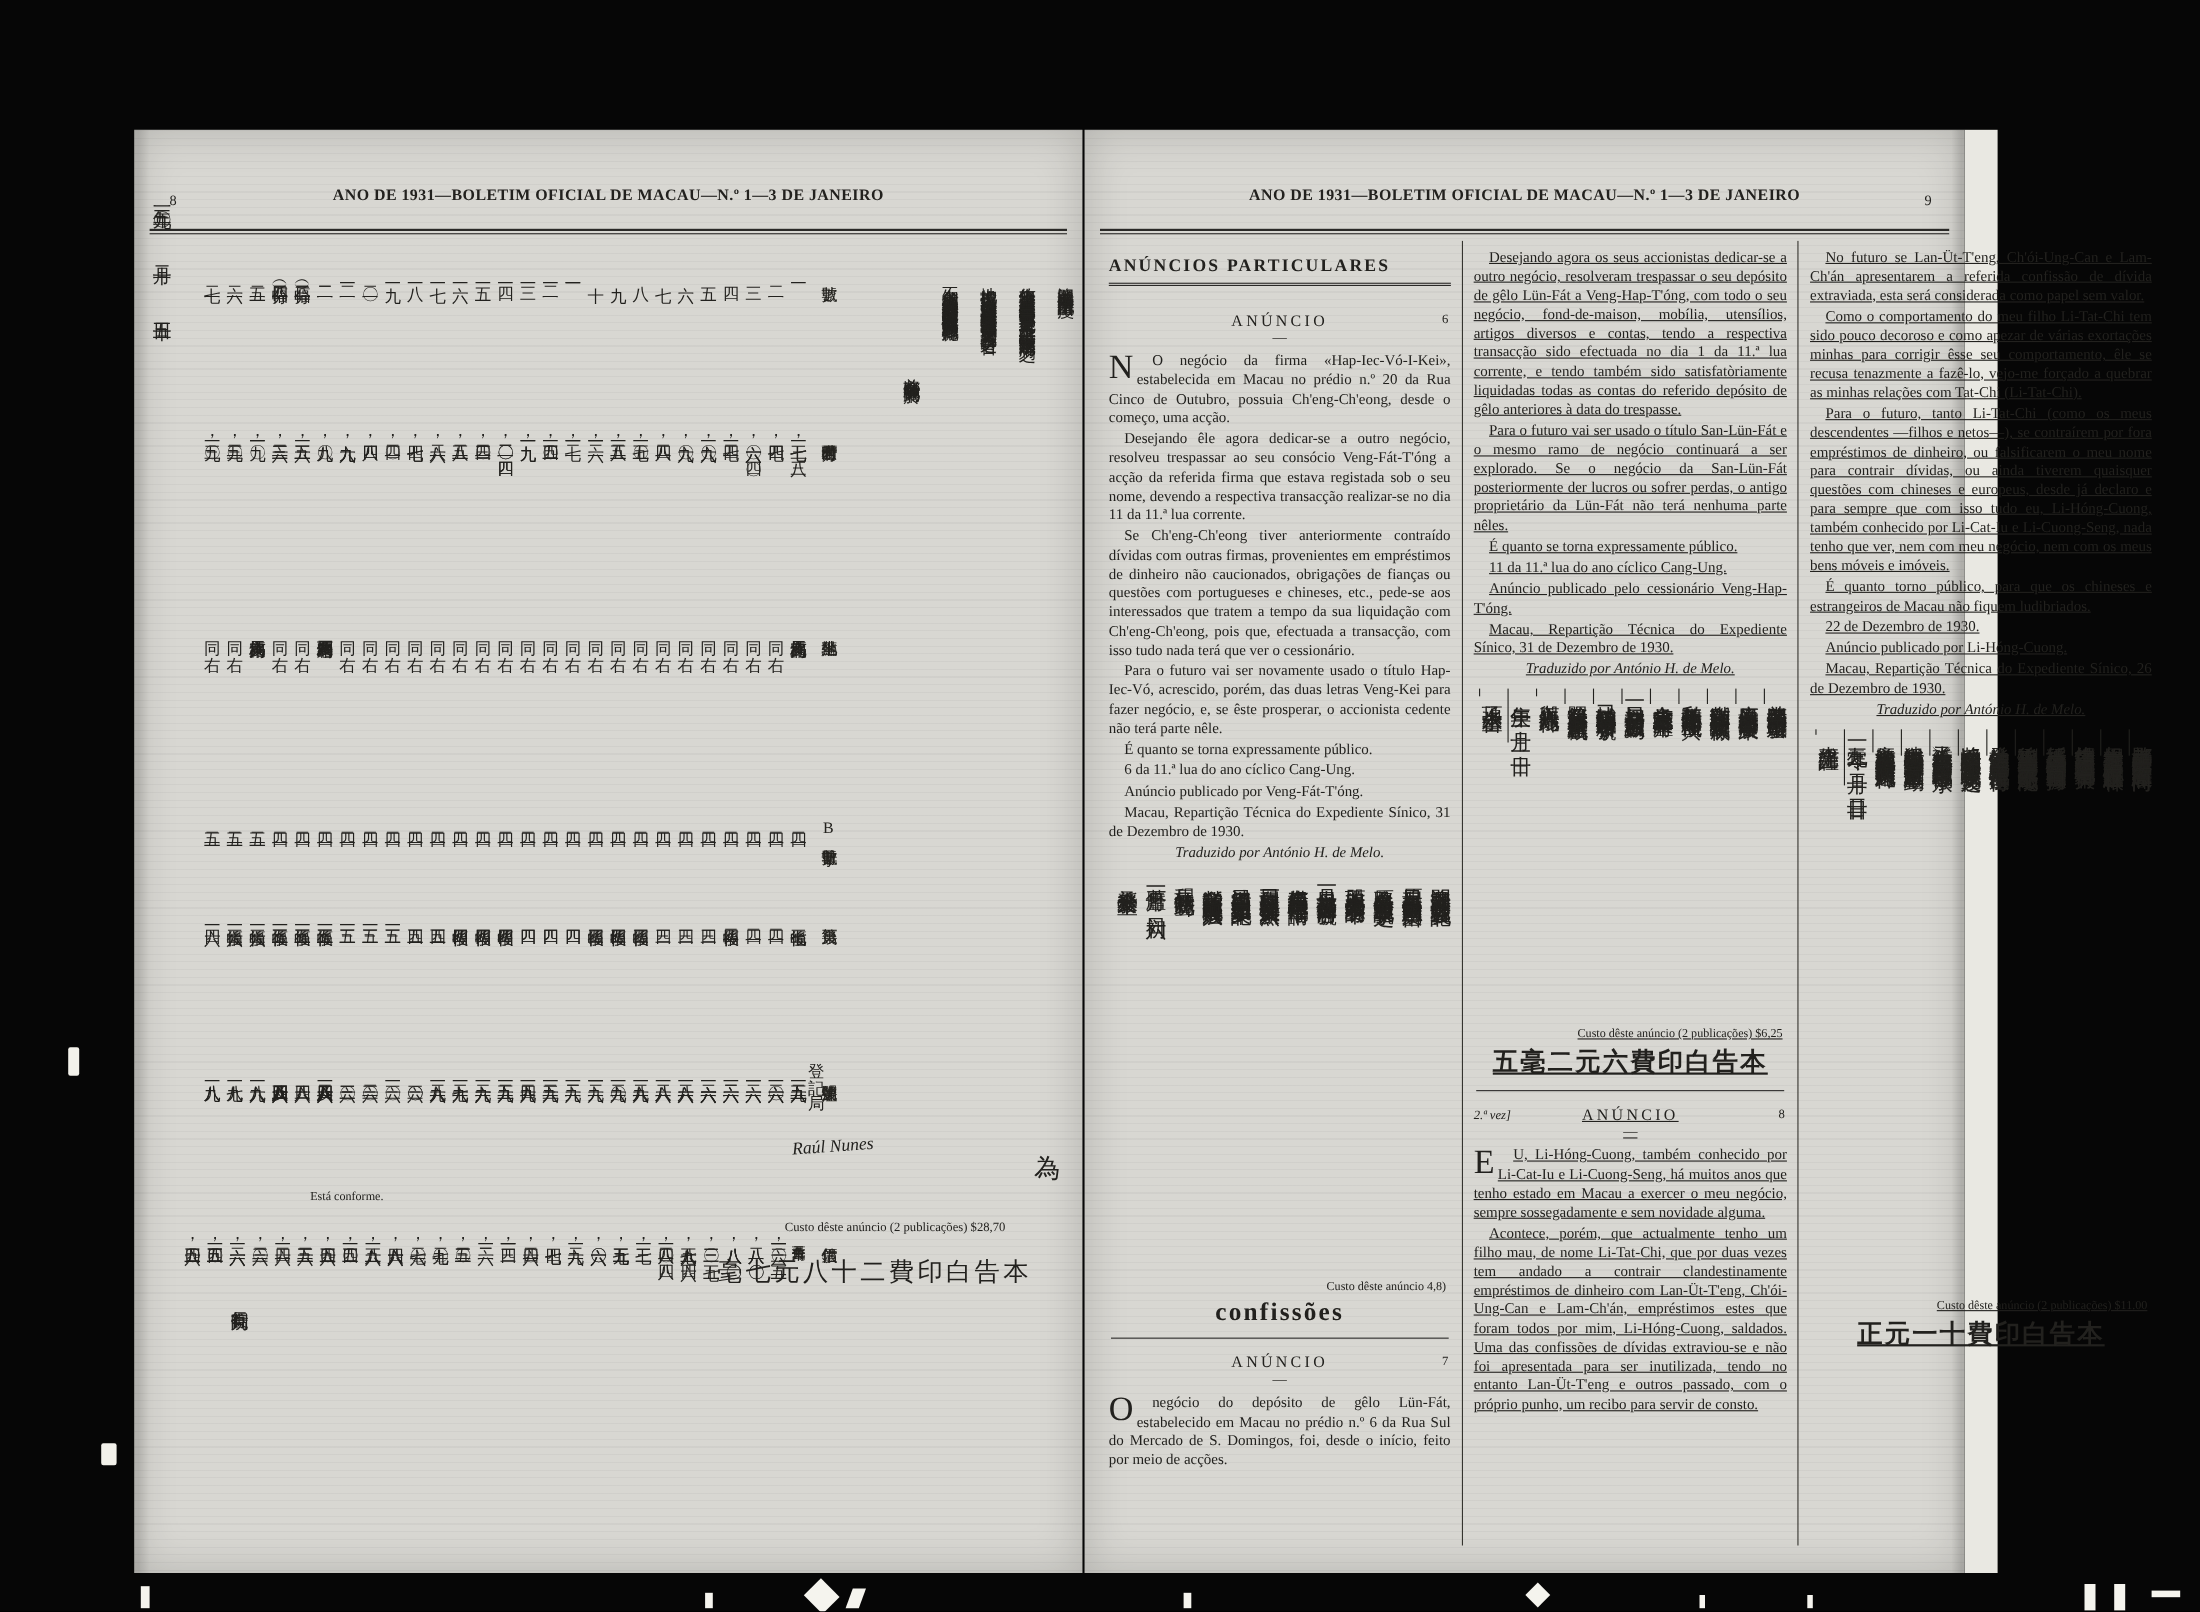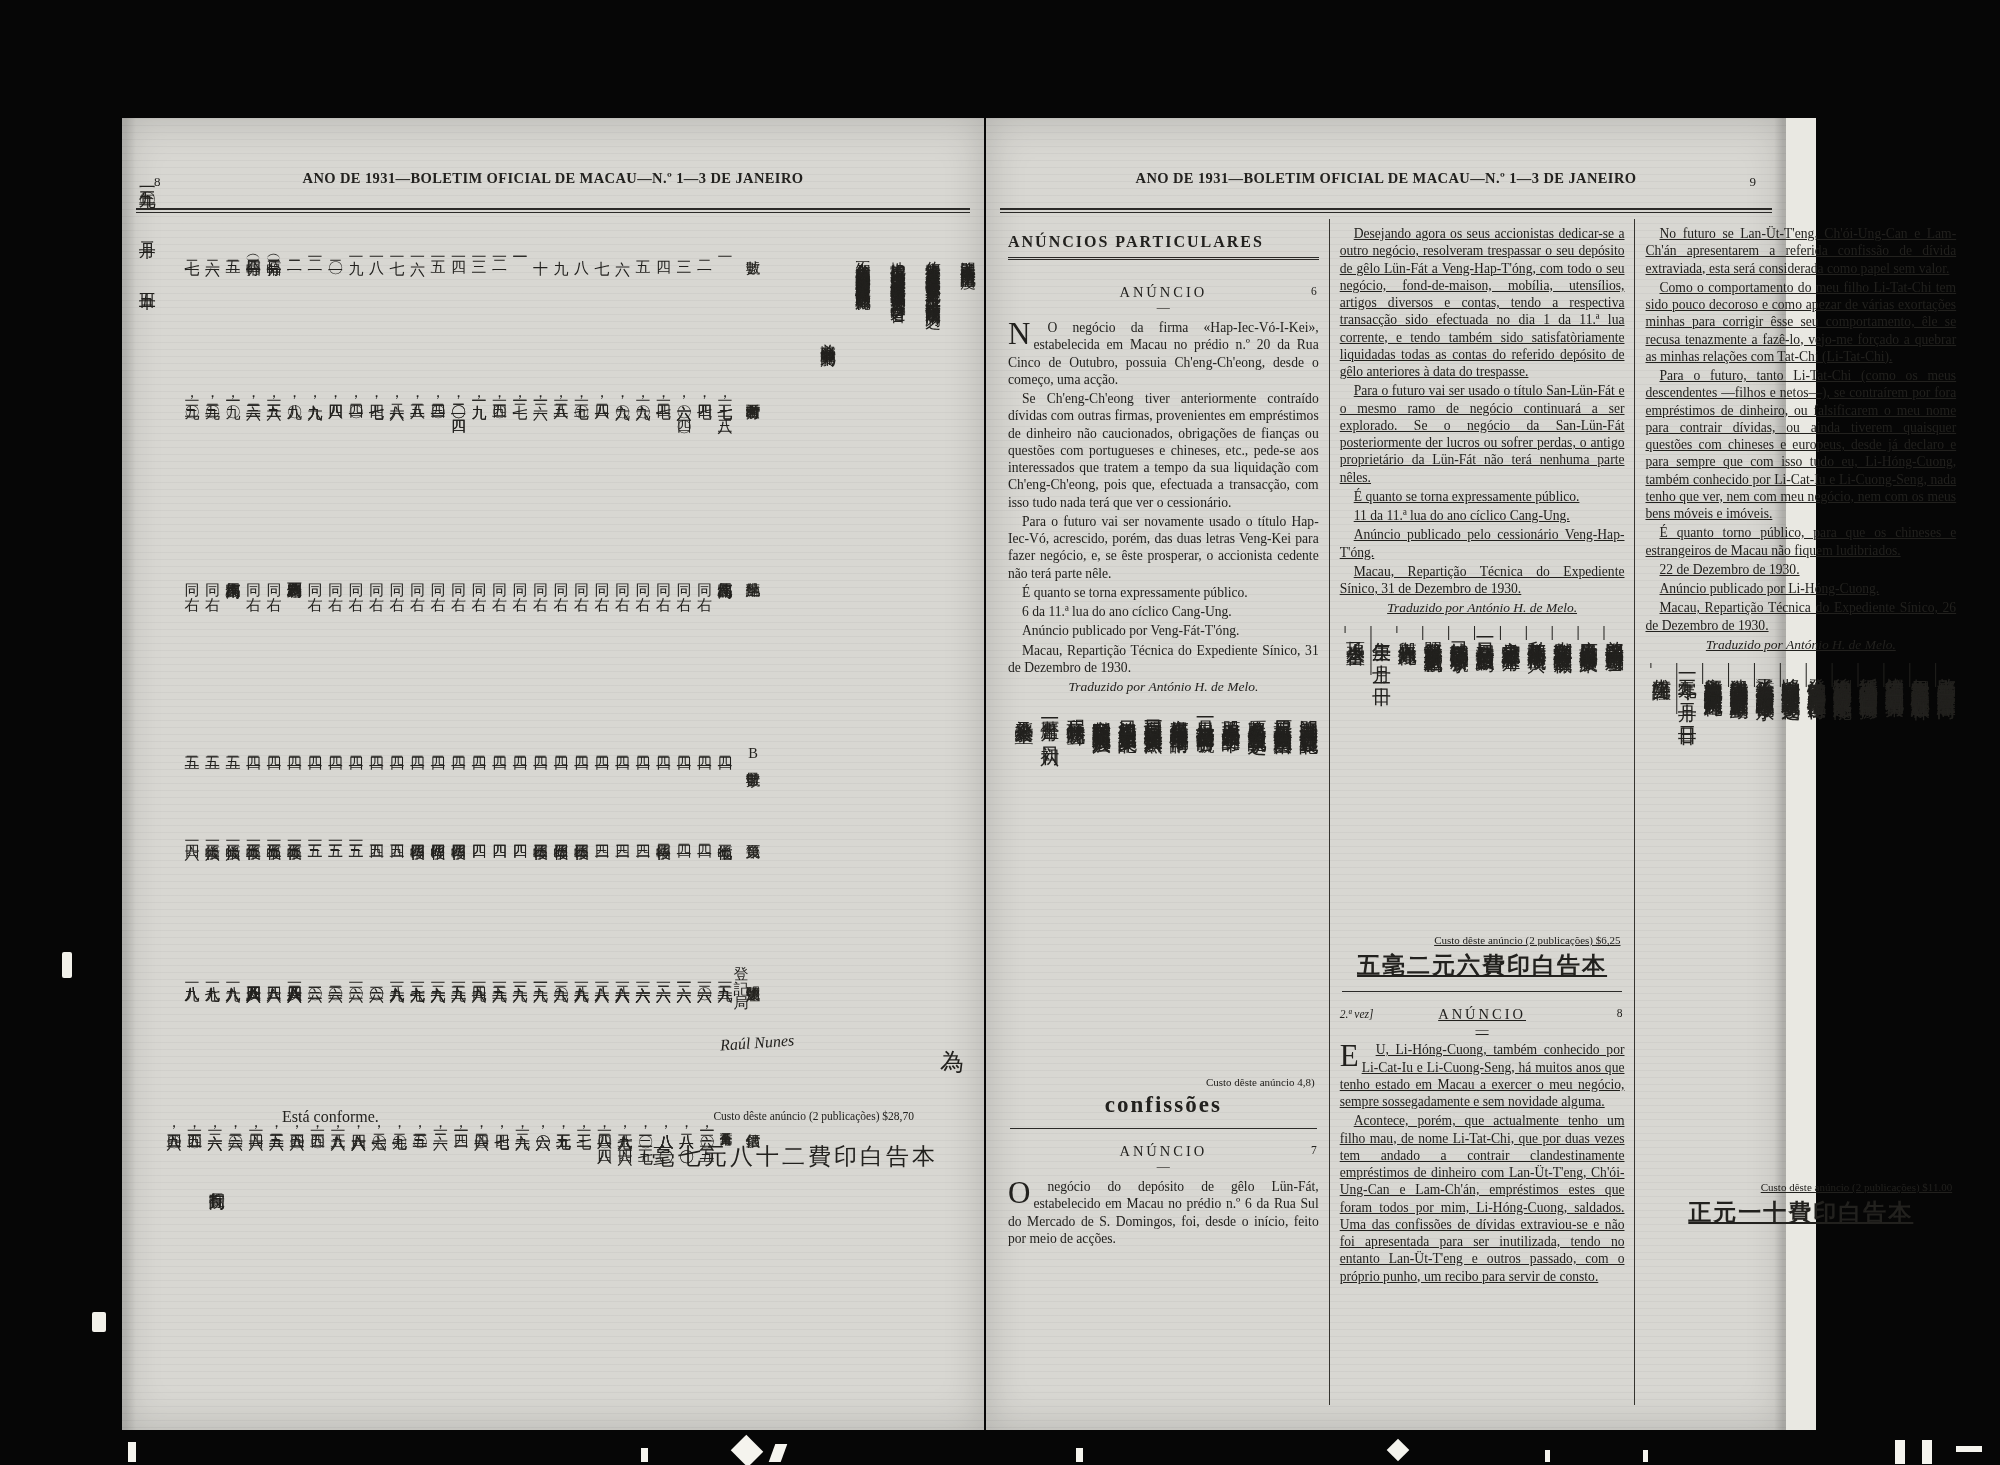--- a/index.html
+++ b/index.html
@@ -34,21 +34,21 @@
   #edict-block>div{margin-left:14px;}
   #auction-table{flex:1 1 auto;padding-top:22px;}
   .band{display:flex;flex-direction:row-reverse;justify-content:flex-start;margin-bottom:26px;}
   .bandlabel{font-size:14.5px;height:100%;margin-left:6px;flex:0 0 22px;color:#24231f;}
   .unitcell{font-size:12.5px;flex:0 0 16px;margin-left:2px;color:#24231f;}
   .cell{font-size:15px;flex:0 0 20.5px;letter-spacing:0;}
   #registry-label{position:absolute;font-size:15px;}
   #date-col{position:absolute;left:16px;top:60px;font-size:17px;height:560px;}
   
   #president{position:absolute;left:86px;bottom:250px;font-size:16px;}
-  #conforme{position:absolute;left:160px;bottom:304px;font-size:16px;}
+  #conforme{position:absolute;left:160px;bottom:336px;font-size:11px;}
   #assina{position:absolute;right:190px;bottom:378px;font-size:16px;font-style:italic;transform:rotate(-4deg);}
   #wei-mark{position:absolute;right:20px;bottom:352px;font-size:24px;}
   #lp-costpt{position:absolute;right:70px;bottom:308px;font-size:11.5px;}
   #lp-costzh{position:absolute;right:46px;bottom:258px;font-size:23px;font-weight:normal;letter-spacing:3px;margin-top:27px;}
   
   #cols{display:flex;margin:6px 10px 0 12px;}
   .newscol{flex:1 1 0;padding:6px 10px 0 10px;min-height:1180px;}
   .newscol + .newscol{border-left:1.5px solid #35342f;text-decoration:underline;}
   .section-title{font-weight:bold;font-size:16px;letter-spacing:2px;padding:8px 0 6px 0;
                  border-bottom:3px double #2a2927;margin-bottom:24px;}
@@ -334,20 +334,21 @@
       <div class="pg-title">ANO DE 1931—BOLETIM OFICIAL DE MACAU—N.º 1—3 DE JANEIRO</div>
     </div>
     <div class="rule2"></div>
 
     <div id="cols">
       <div class="newscol" id="col-1">
         <div class="section-title">ANÚNCIOS PARTICULARES</div>
       <div class="anuncio"><span>ANÚNCIO</span><span class="num">6</span></div>
           <div class="hdash">—</div>
           <div class="para"><span class="dc">N</span>O negócio da firma «Hap-Iec-Vó-I-Kei», estabelecida em Macau no prédio n.º 20 da Rua Cinco de Outubro, possuia Ch'eng-Ch'eong, desde o começo, uma acção.</div>
+          <div class="para">Desejando êle agora dedicar-se a outro negócio, resolveu trespassar ao seu consócio Veng-Fát-T'óng a acção da referida firma que estava registada sob o seu nome, devendo a respectiva transacção realizar-se no dia 11 da 11.ª lua corrente.</div>
           <div class="para">Se Ch'eng-Ch'eong tiver anteriormente contraído dívidas com outras firmas, provenientes em empréstimos de dinheiro não caucionados, obrigações de fianças ou questões com portugueses e chineses, etc., pede-se aos interessados que tratem a tempo da sua liquidação com Ch'eng-Ch'eong, pois que, efectuada a transacção, com isso tudo nada terá que ver o cessionário.</div>
           <div class="para">Para o futuro vai ser novamente usado o título Hap-Iec-Vó, acrescido, porém, das duas letras Veng-Kei para fazer negócio, e, se êste prosperar, o accionista cedente não terá parte nêle.</div>
           <div class="para">É quanto se torna expressamente público.</div>
           <div class="para">6 da 11.ª lua do ano cíclico Cang-Ung.</div>
           <div class="para">Anúncio publicado por Veng-Fát-T'óng.</div>
           <div class="para">Macau, Repartição Técnica do Expediente Sínico, 31 de Dezembro de 1930.</div>
           <div class="byline">Traduzido por António H. de Melo.</div>
           <div class="zhblock" style="height: 365px;">
             <div>澳門十月初五街門牌廿號合益和義記</div>
             <div>原日程長占有股份壹份今因志圖別業自</div>

